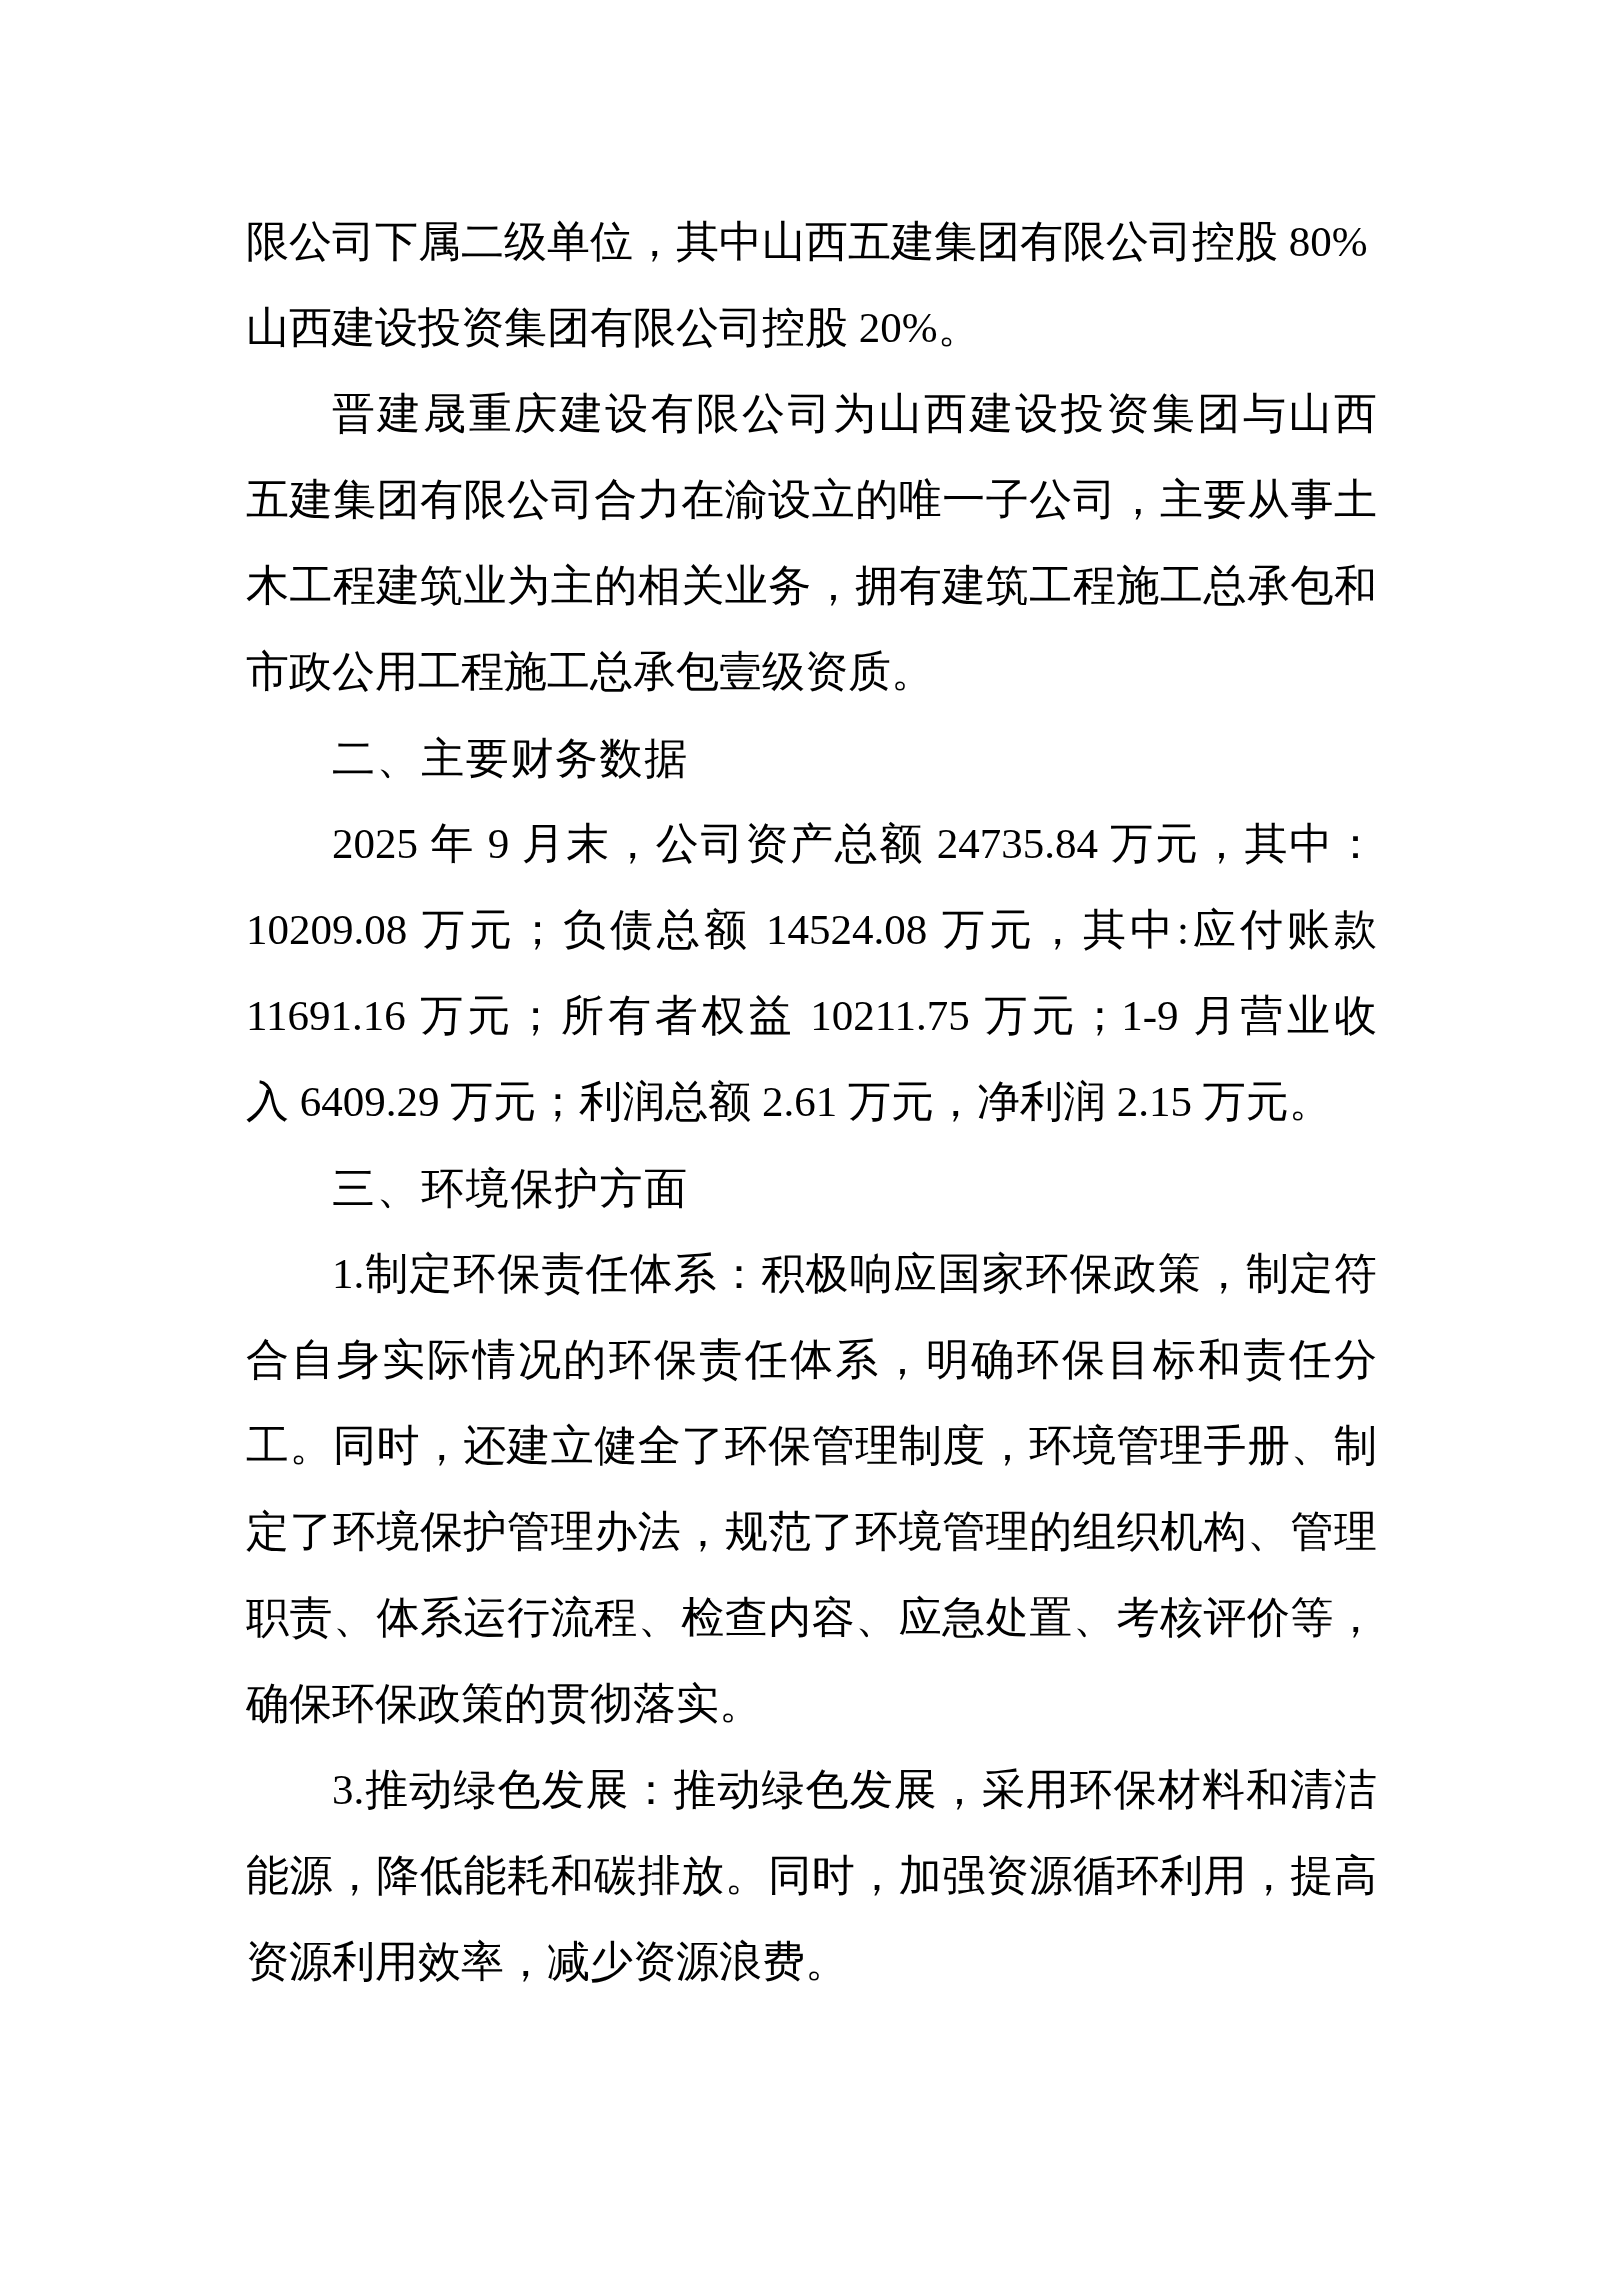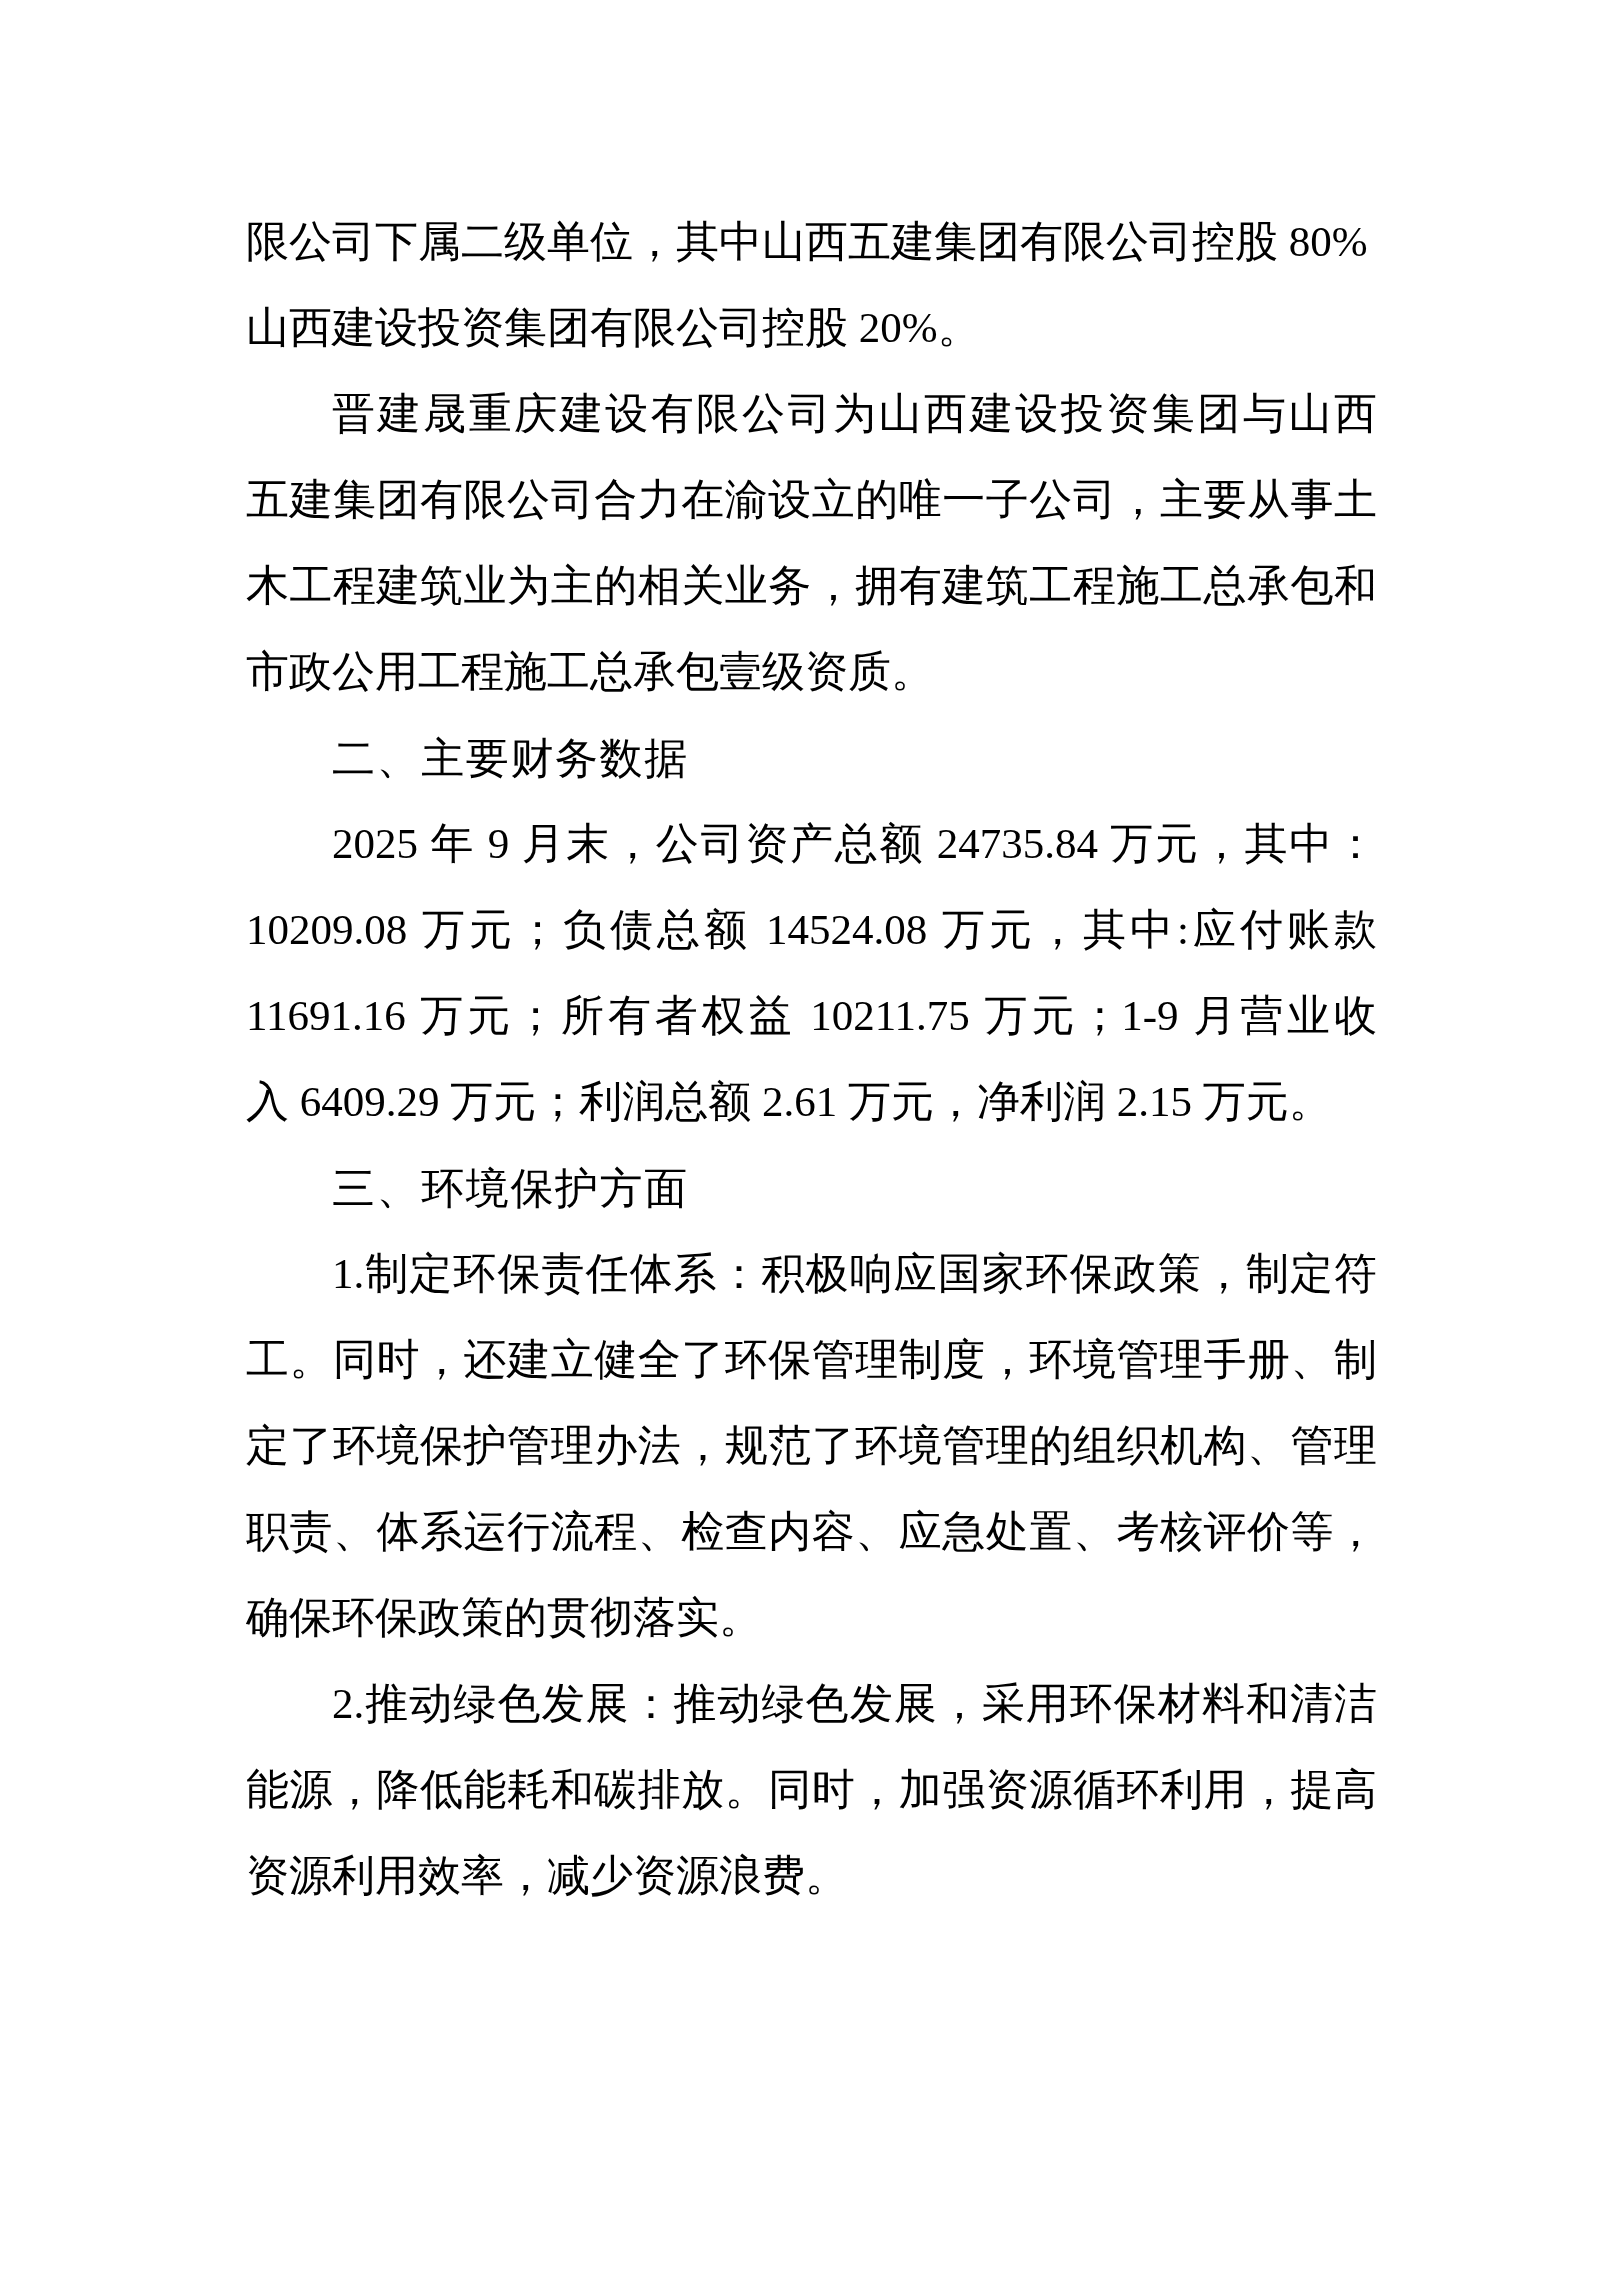--- a/index.html
+++ b/index.html
@@ -57,21 +57,22 @@
   <div class="ln">五建集团有限公司合力在渝设立的唯一子公司，主要从事土</div>
   <div class="ln">木工程建筑业为主的相关业务，拥有建筑工程施工总承包和</div>
   <div class="ln end">市政公用工程施工总承包壹级资质。</div>
   <div class="ln ind hd">二、主要财务数据</div>
   <div class="ln ind">2025 年 9 月末，公司资产总额 24735.84 万元，其中：</div>
   <div class="ln">10209.08 万元；负债总额 14524.08 万元，其中:应付账款</div>
   <div class="ln">11691.16 万元；所有者权益 10211.75 万元；1-9 月营业收</div>
   <div class="ln end">入 6409.29 万元；利润总额 2.61 万元，净利润 2.15 万元。</div>
   <div class="ln ind hd">三、环境保护方面</div>
   <div class="ln ind">1.制定环保责任体系：积极响应国家环保政策，制定符</div>
+  <div class="ln">合自身实际情况的环保责任体系，明确环保目标和责任分</div>
   <div class="ln">工。同时，还建立健全了环保管理制度，环境管理手册、制</div>
   <div class="ln">定了环境保护管理办法，规范了环境管理的组织机构、管理</div>
   <div class="ln">职责、体系运行流程、检查内容、应急处置、考核评价等，</div>
   <div class="ln end">确保环保政策的贯彻落实。</div>
-  <div class="ln ind">2.推动绿色发展：推动绿色发展，采用环保材料和清洁</div>
+  <div class="ln ind">3.推动绿色发展：推动绿色发展，采用环保材料和清洁</div>
   <div class="ln">能源，降低能耗和碳排放。同时，加强资源循环利用，提高</div>
   <div class="ln end">资源利用效率，减少资源浪费。</div>
 </div>
 
 
 </body></html>

